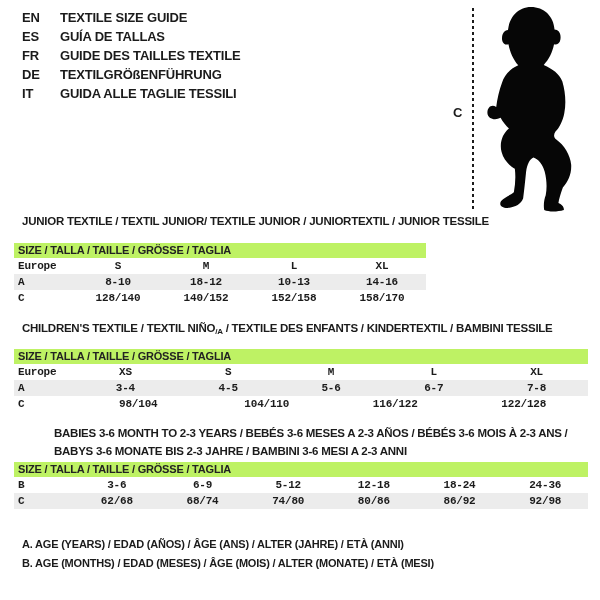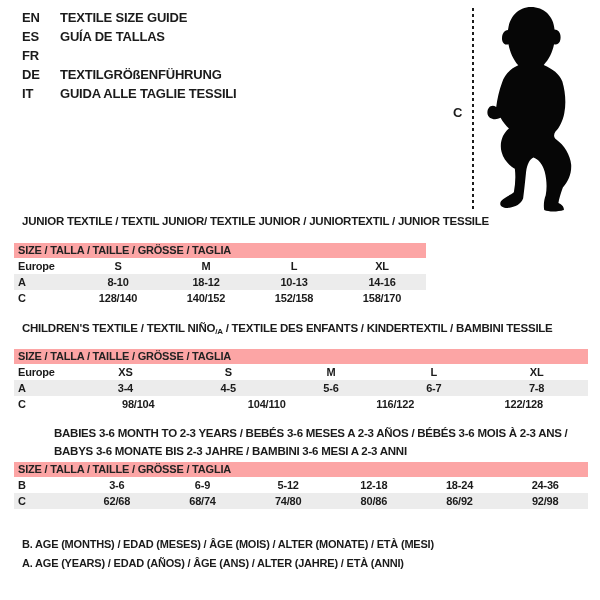--- a/index.html
+++ b/index.html
@@ -27,24 +27,24 @@
   .t1-title { left:22px; top:215px; }
   .t2-title { left:22px; top:322px; }
   .t3-title { left:22px; top:424px; line-height:18px;margin-left:32px; }
   .subA { font-size:8px; vertical-align:-2px; }
 
   
   .stable { }
   .t1 { left:14px; top:243px; width:412px; }
   .t2 { left:14px; top:349px; width:574px; }
   .t3 { left:14px; top:462px; width:574px; }
-  .sbar { height:15px; line-height:15px; background:#fca5a5; color:#222;
+  .sbar { height:15px; line-height:15px; background:#bef264; color:#222;
     padding-left:4px; font-size:11px; font-weight:700; letter-spacing:-0.2px; }
   .trow { display:flex; height:16px; line-height:16px; font-size:11px;
-    font-weight:700; letter-spacing:-0.2px; }
+    font-weight:700; letter-spacing:-0.2px;font-family:Liberation Mono, monospace; }
   .trow.shade { background:#ececec; }
   .tlabel { width:56px; flex:0 0 56px; padding-left:4px; text-align:left; }
   .tcell { flex:1; text-align:center; }
 
   
   .footnotes { left:22px; top:535px; }
   .fn-line { height:19px; line-height:19px; font-size:11px; font-weight:700;
     letter-spacing:-0.2px; white-space:nowrap; }
 </style>
 </head>
@@ -54,20 +54,21 @@
   <div class="lang-row">
     <span class="lang-code">EN</span>
     <span class="lang-title">TEXTILE SIZE GUIDE</span>
   </div>
   <div class="lang-row">
     <span class="lang-code">ES</span>
     <span class="lang-title">GUÍA DE TALLAS</span>
   </div>
   <div class="lang-row">
     <span class="lang-code">FR</span>
+    <span class="lang-title">GUIDE DES TAILLES TEXTILE</span>
   </div>
   <div class="lang-row">
     <span class="lang-code">DE</span>
     <span class="lang-title">TEXTILGRÖßENFÜHRUNG</span>
   </div>
   <div class="lang-row">
     <span class="lang-code">IT</span>
     <span class="lang-title">GUIDA ALLE TAGLIE TESSILI</span>
   </div>
 </div>
@@ -188,15 +189,15 @@
     <span class="tcell">62/68</span>
     <span class="tcell">68/74</span>
     <span class="tcell">74/80</span>
     <span class="tcell">80/86</span>
     <span class="tcell">86/92</span>
     <span class="tcell">92/98</span>
   </div>
 </div>
 
 <div class="abs footnotes">
+  <div class="fn-line">A. AGE (YEARS) / EDAD (AÑOS) / ÂGE (ANS) / ALTER (JAHRE) / ETÀ (ANNI)</div>
   <div class="fn-line">B. AGE (MONTHS) / EDAD (MESES) / ÂGE (MOIS) / ALTER (MONATE) / ETÀ (MESI)</div>
-  <div class="fn-line">A. AGE (YEARS) / EDAD (AÑOS) / ÂGE (ANS) / ALTER (JAHRE) / ETÀ (ANNI)</div>
 </div>
 
 </body></html>

